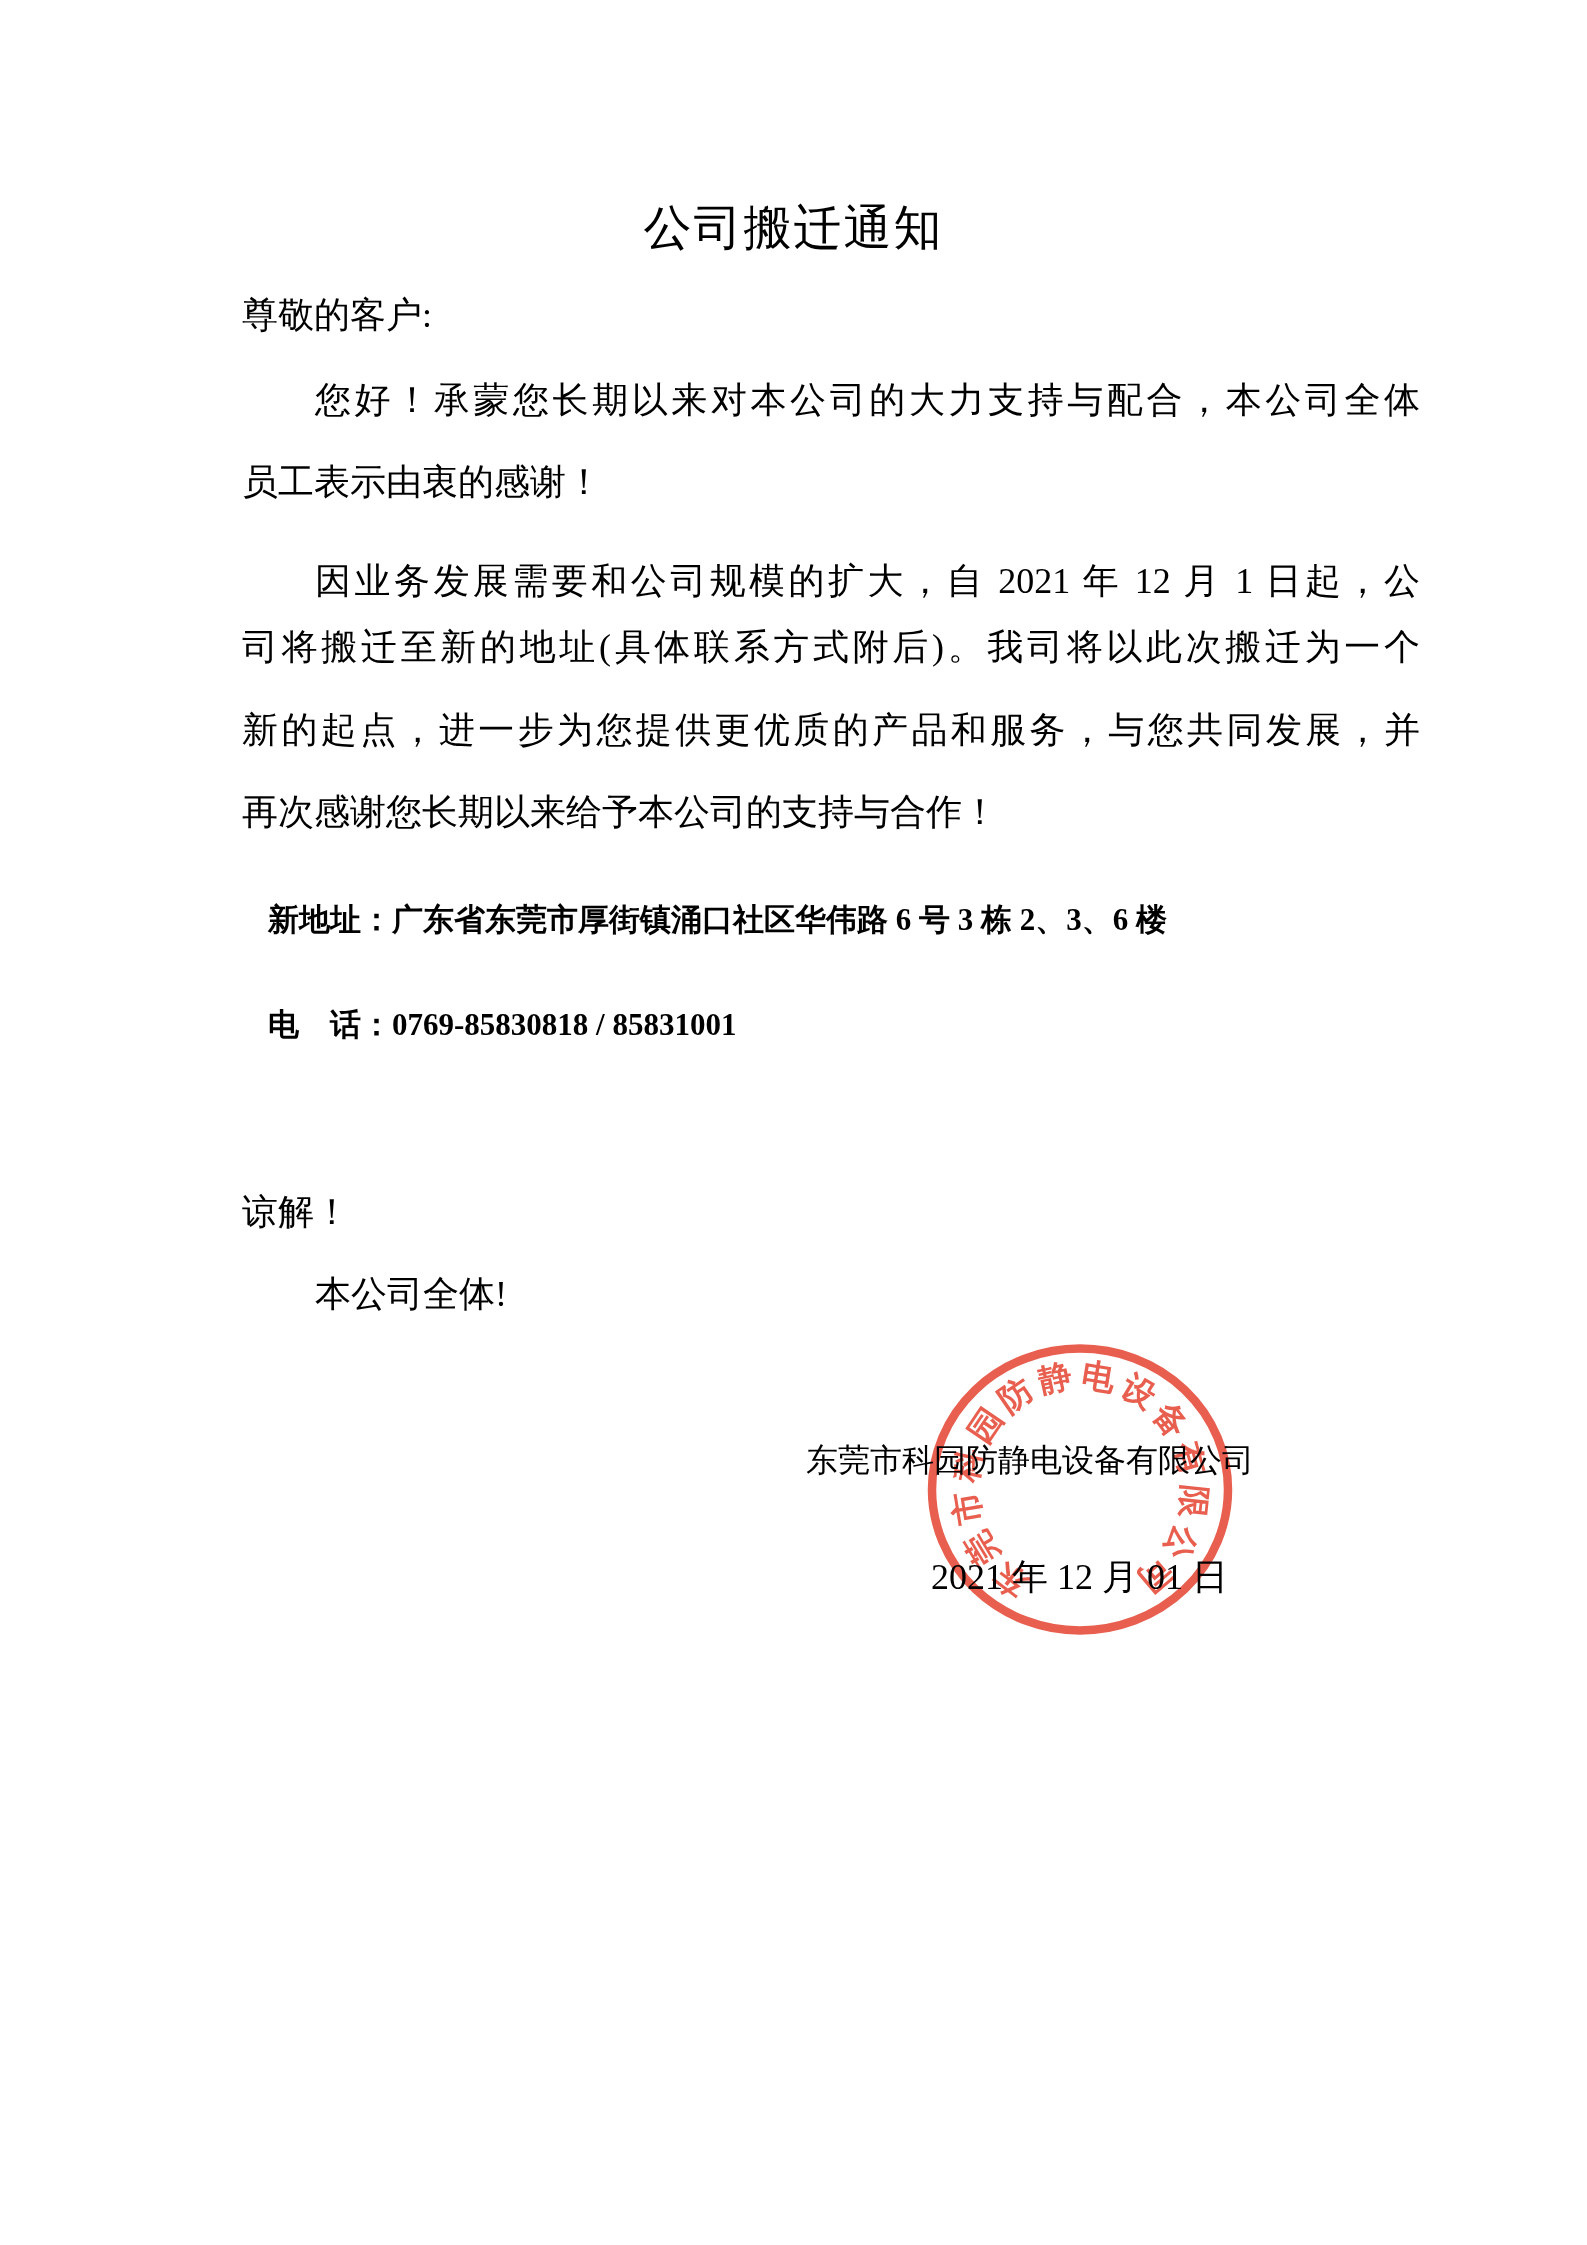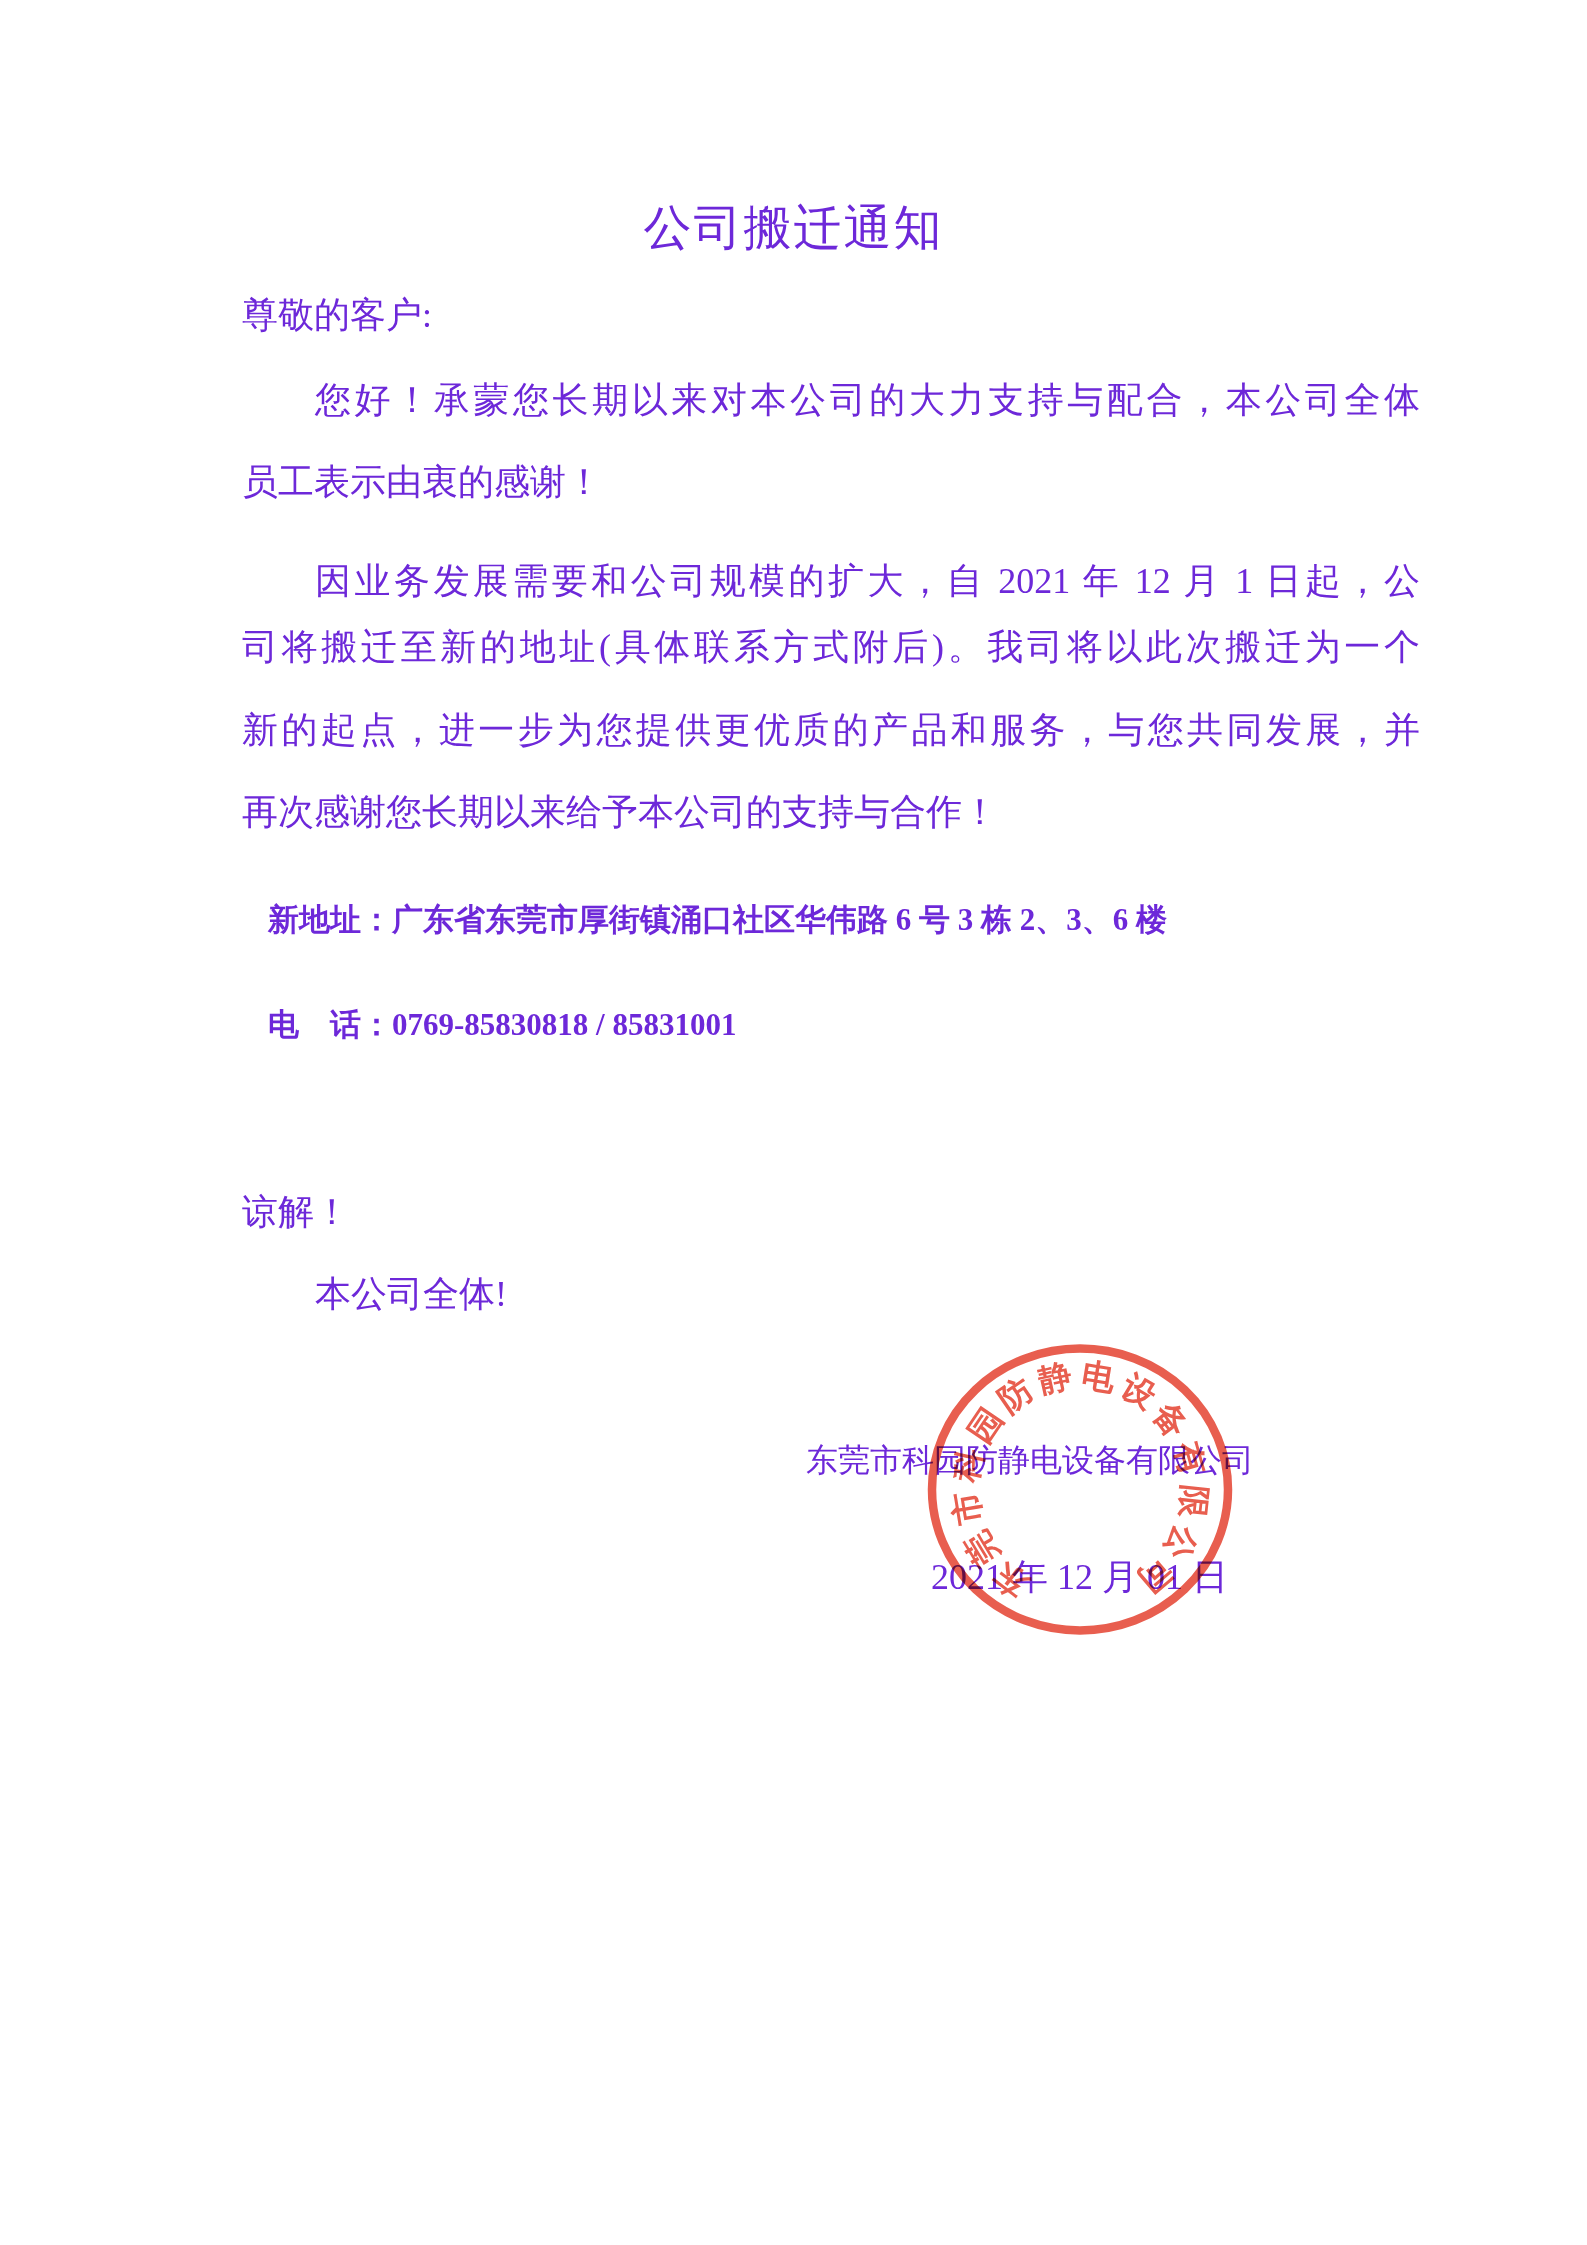--- a/index.html
+++ b/index.html
@@ -2,21 +2,21 @@
 <html><head>
 <meta charset="utf-8">
 <style>
   html,body{margin:0;padding:0;background:#888;}
   .page{
     position:relative;
     width:1587px;height:2245px;
     margin:0 auto;
     background:#ffffff;
     font-family:"Liberation Serif","DejaVu Serif",serif;
-    color:#6d28d9;
+    color:#000000;
     overflow:hidden;
   }
   .doc-title{
     position:absolute;top:200px;left:0;width:100%;
     text-align:center;
     font-size:48px;letter-spacing:2px;line-height:1.15;
     white-space:nowrap;
   }
   .line{
     position:absolute;

